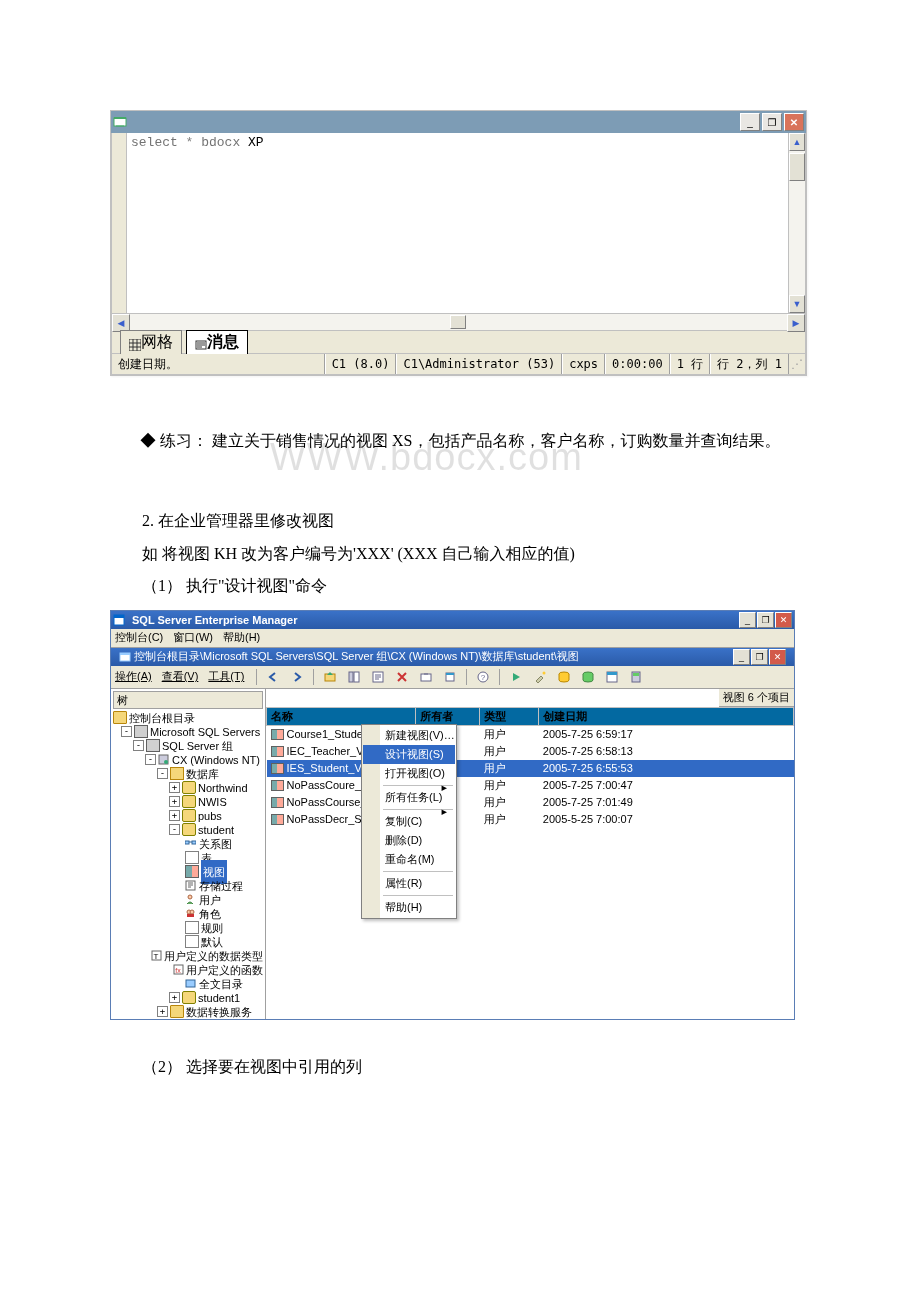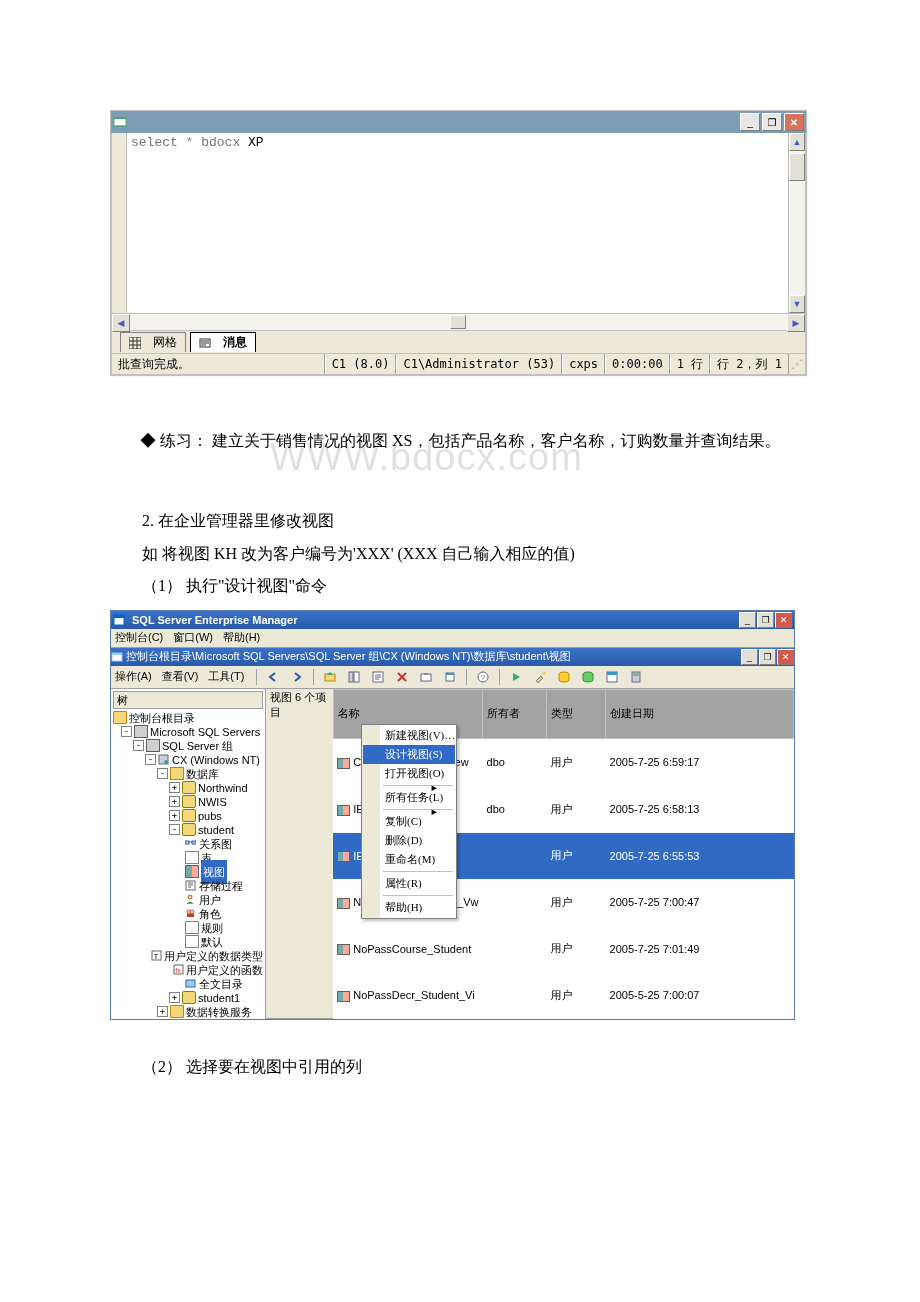--- a/index.html
+++ b/index.html
@@ -111,22 +111,22 @@
     display: flex; align-items: center;
     padding-left: 8px;
     gap: 4px;
     font-family: "SimSun",sans-serif;
   }
   .qa-tab {
     background: #ece9d8;
     border: 1px solid #808080;
     border-bottom: none;
     padding: 1px 8px;
-    font-size: 12px;
-    display: flex; align-items:center; gap:12px;
+    font-size: 16px;
+    display: flex; align-items:center; gap:0;
   }
   .qa-tab.active { background: #fff; border-color:#000; font-weight:bold;}
   .tab-icon { width:12px; height:12px; display:inline-block;}
   .qa-status {
     background: #ece9d8;
     border: 1px solid #c0c0c0;
     border-top: none;
     height: 20px;
     display: flex; align-items: center;
     font-family: Tahoma, "SimSun", monospace;
@@ -188,29 +188,30 @@
     height: 18px;
     display: flex; align-items:center;
     padding: 0 4px; gap: 10px;
     font-size: 11px;
   }
   .em-pathbar {
     height: 18px;
     background: linear-gradient(#3a72c8, #2a5aa8);
     color: #fff;
     display:flex; align-items:center;
-    padding: 0 0;
+    padding: 0 8px;
     font-size: 11px;
   }
   .em-path-icon { width:12px; height:12px; display:inline-block; margin-right:3px;}
   .em-win-btns2 { margin-left:auto; display:flex; gap:1px;}
   .em-toolbar {
     background:#ece9d8; border-bottom:1px solid #a0a0a0;
     height:22px; display:flex; align-items:center; padding:0 4px; gap:4px;
     font-size:11px;
+    text-decoration:underline;
   }
   .em-toolbar .tlabel { margin-right:6px;}
   .tb-sep { width:1px; height:16px; background:#a0a0a0; margin:0 2px;}
   .tb-btn { width:18px; height:18px; border:1px solid transparent; display:flex; align-items:center; justify-content:center;}
   .tb-btn svg { width:14px; height:14px; }
   .em-body { display:flex; height: 330px; background:#fff;}
   .em-tree {
     width: 150px;
     border-right: 1px solid #a0a0a0;
     overflow: hidden;
@@ -224,42 +225,42 @@
   .tree-row .sp { display:inline-block;}
   .tree-row .ic { width:12px; height:11px; display:inline-block; margin-right:2px;}
   .tree-row .lbl.sel { background:#316ac5; color:#fff; padding:5px 2px;}
   .ic-folder { background:#f5d77a; border:1px solid #b8860b; width:11px; height:8px; border-radius:1px;}
   .ic-folder-open { background:#f5d77a; border:1px solid #b8860b; width:11px; height:8px;}
   .ic-db { background:#f5d77a; border:1px solid #808000; width:10px; height:10px; border-radius:2px;}
   .ic-server { background:#d0d0d0; border:1px solid #606060; width:10px; height:10px;}
   .ic-item { width:11px; height:11px; border:1px solid #808080; background:#fff;}
   .ic-view { width:11px; height:9px; background:linear-gradient(90deg,#7aa 50%,#fa9 50%); border:1px solid #606060;}
 
-  .em-list { flex:1; display:flex; flex-direction:row; position:relative;}
+  .em-list { flex:1; display:flex; flex-direction:column; position:relative;align-items:flex-end;}
   .em-list-header { background:#ece9d8; border-bottom:1px solid #a0a0a0; padding:1px 4px; font-size:11px;}
   .em-list table { border-collapse: collapse; width:100%; font-size:11px;}
-  .em-list th { background:#a3a3a3; border:1px solid #c0c0c0; font-weight:normal; text-align:left; padding:1px 4px; height:14px;}
+  .em-list th { background:#0369a1; border:1px solid #c0c0c0; font-weight:bold; text-align:left; padding:1px 4px; height:14px;}
   .em-list td { padding:1px 4px; height:13px; white-space:nowrap;}
   .em-list tr.row td { border:none;}
   .em-list tr.sel td { background:#316ac5; color:#fff;}
   .em-list td .ic-view { display:inline-block; vertical-align:middle; margin-right:3px;}
   
   .ctx-menu {
     position:absolute;
     left: 95px;
     top: 35px;
     width: 92px;
     background:#fff;
     border:1px solid #808080;
     box-shadow: 2px 2px 3px rgba(0,0,0,0.25);
     font-size:11px;
     padding:1px;
   }
   .ctx-edge { position:absolute; left:0; top:0; bottom:0; width:18px; background:#ece9d8;}
-  .ctx-item { position:relative; padding:2px 18px 2px 22px; white-space:nowrap;font-family:Liberation Serif, serif;}
+  .ctx-item { position:relative; padding:2px 8px 2px 22px; white-space:nowrap;}
   .ctx-item.sel { background:#316ac5; color:#fff;}
   .ctx-sep { border-top:1px solid #c0c0c0; margin:2px 2px 2px 20px;}
   .ctx-arrow { float:right;}
 </style>
 </head>
 <body>
 
 <div class="page">
 
   <div class="screenshot-block">
@@ -314,21 +315,21 @@
             <svg viewBox="0 0 12 12">
                 <rect x="1" y="2" width="10" height="8" fill="#fff" stroke="#333"></rect>
                 <path d="M2 4 H10 M2 6 H10 M2 8 H7" stroke="#333"></path>
               </svg>
           </span>
           <span>消息</span>
         </div>
       </div>
 
       <div class="qa-status">
-        <div class="cell" style="flex:1">批查询完成。</div>
+        <div class="cell" style="flex:1">创建日期。</div>
         <div class="cell">C1 (8.0)</div>
         <div class="cell">C1\Administrator (53)</div>
         <div class="cell">cxps</div>
         <div class="cell">0:00:00</div>
         <div class="cell">1 行</div>
         <div class="cell">行 2，列 1</div>
         <div class="grip">⋰</div>
       </div>
     </div>
   </div>

